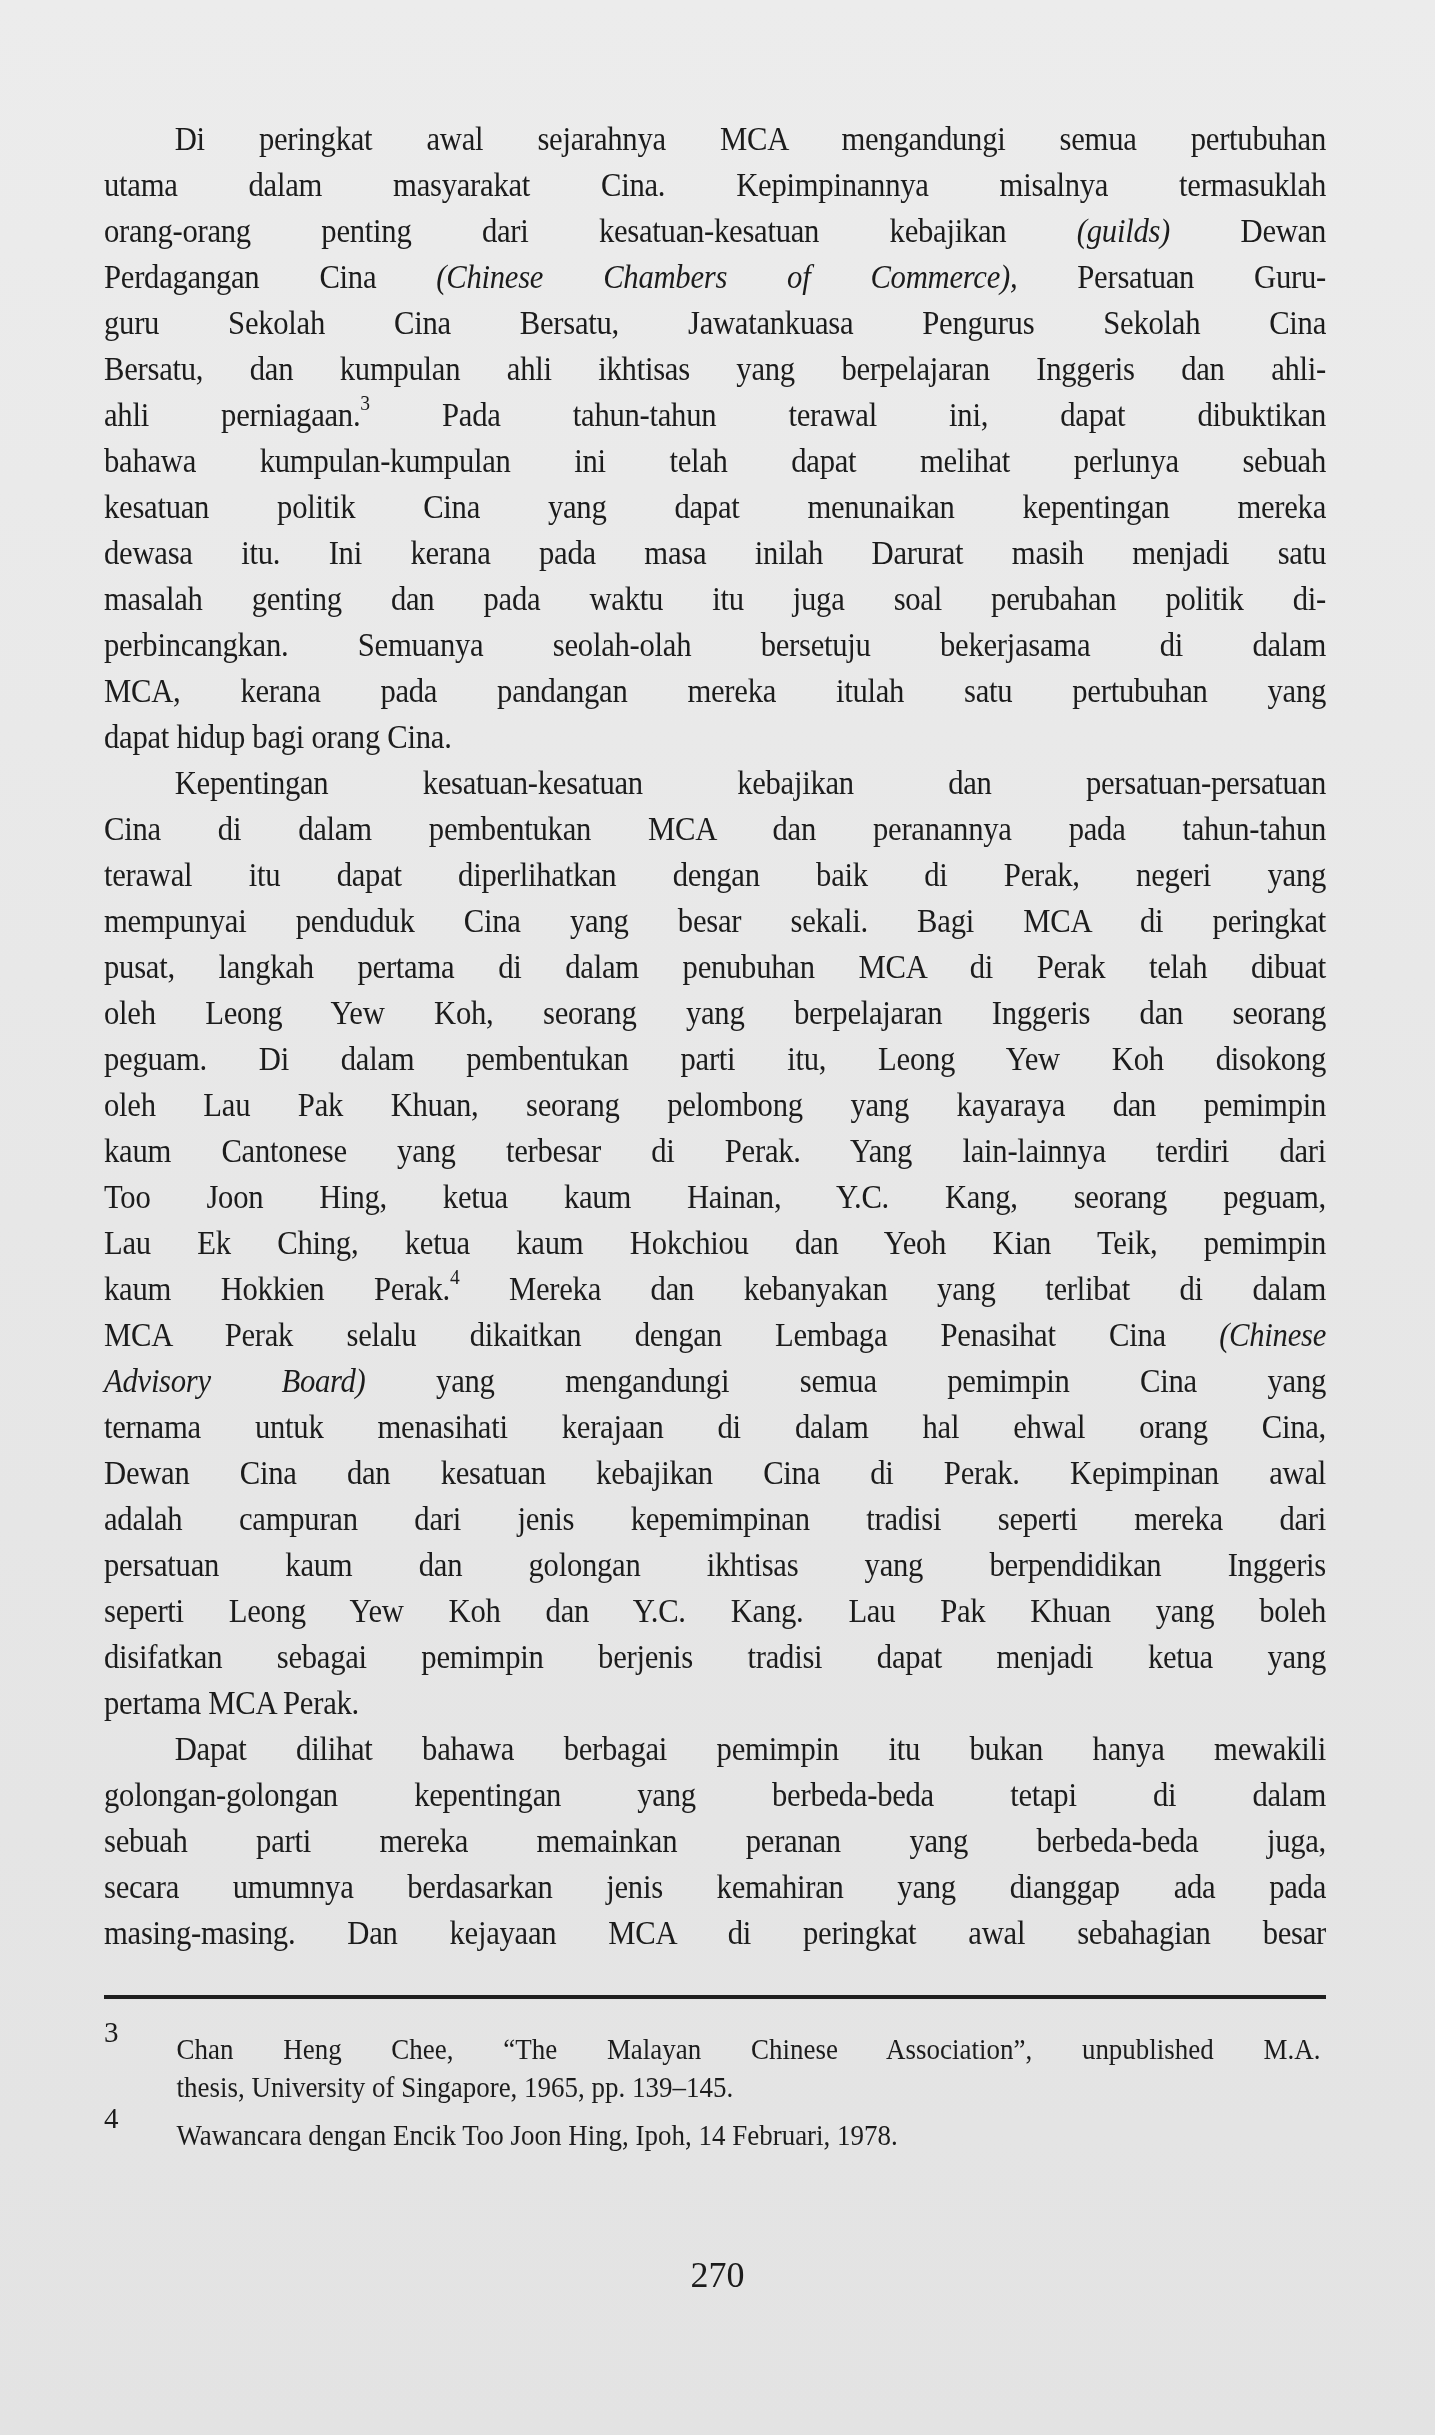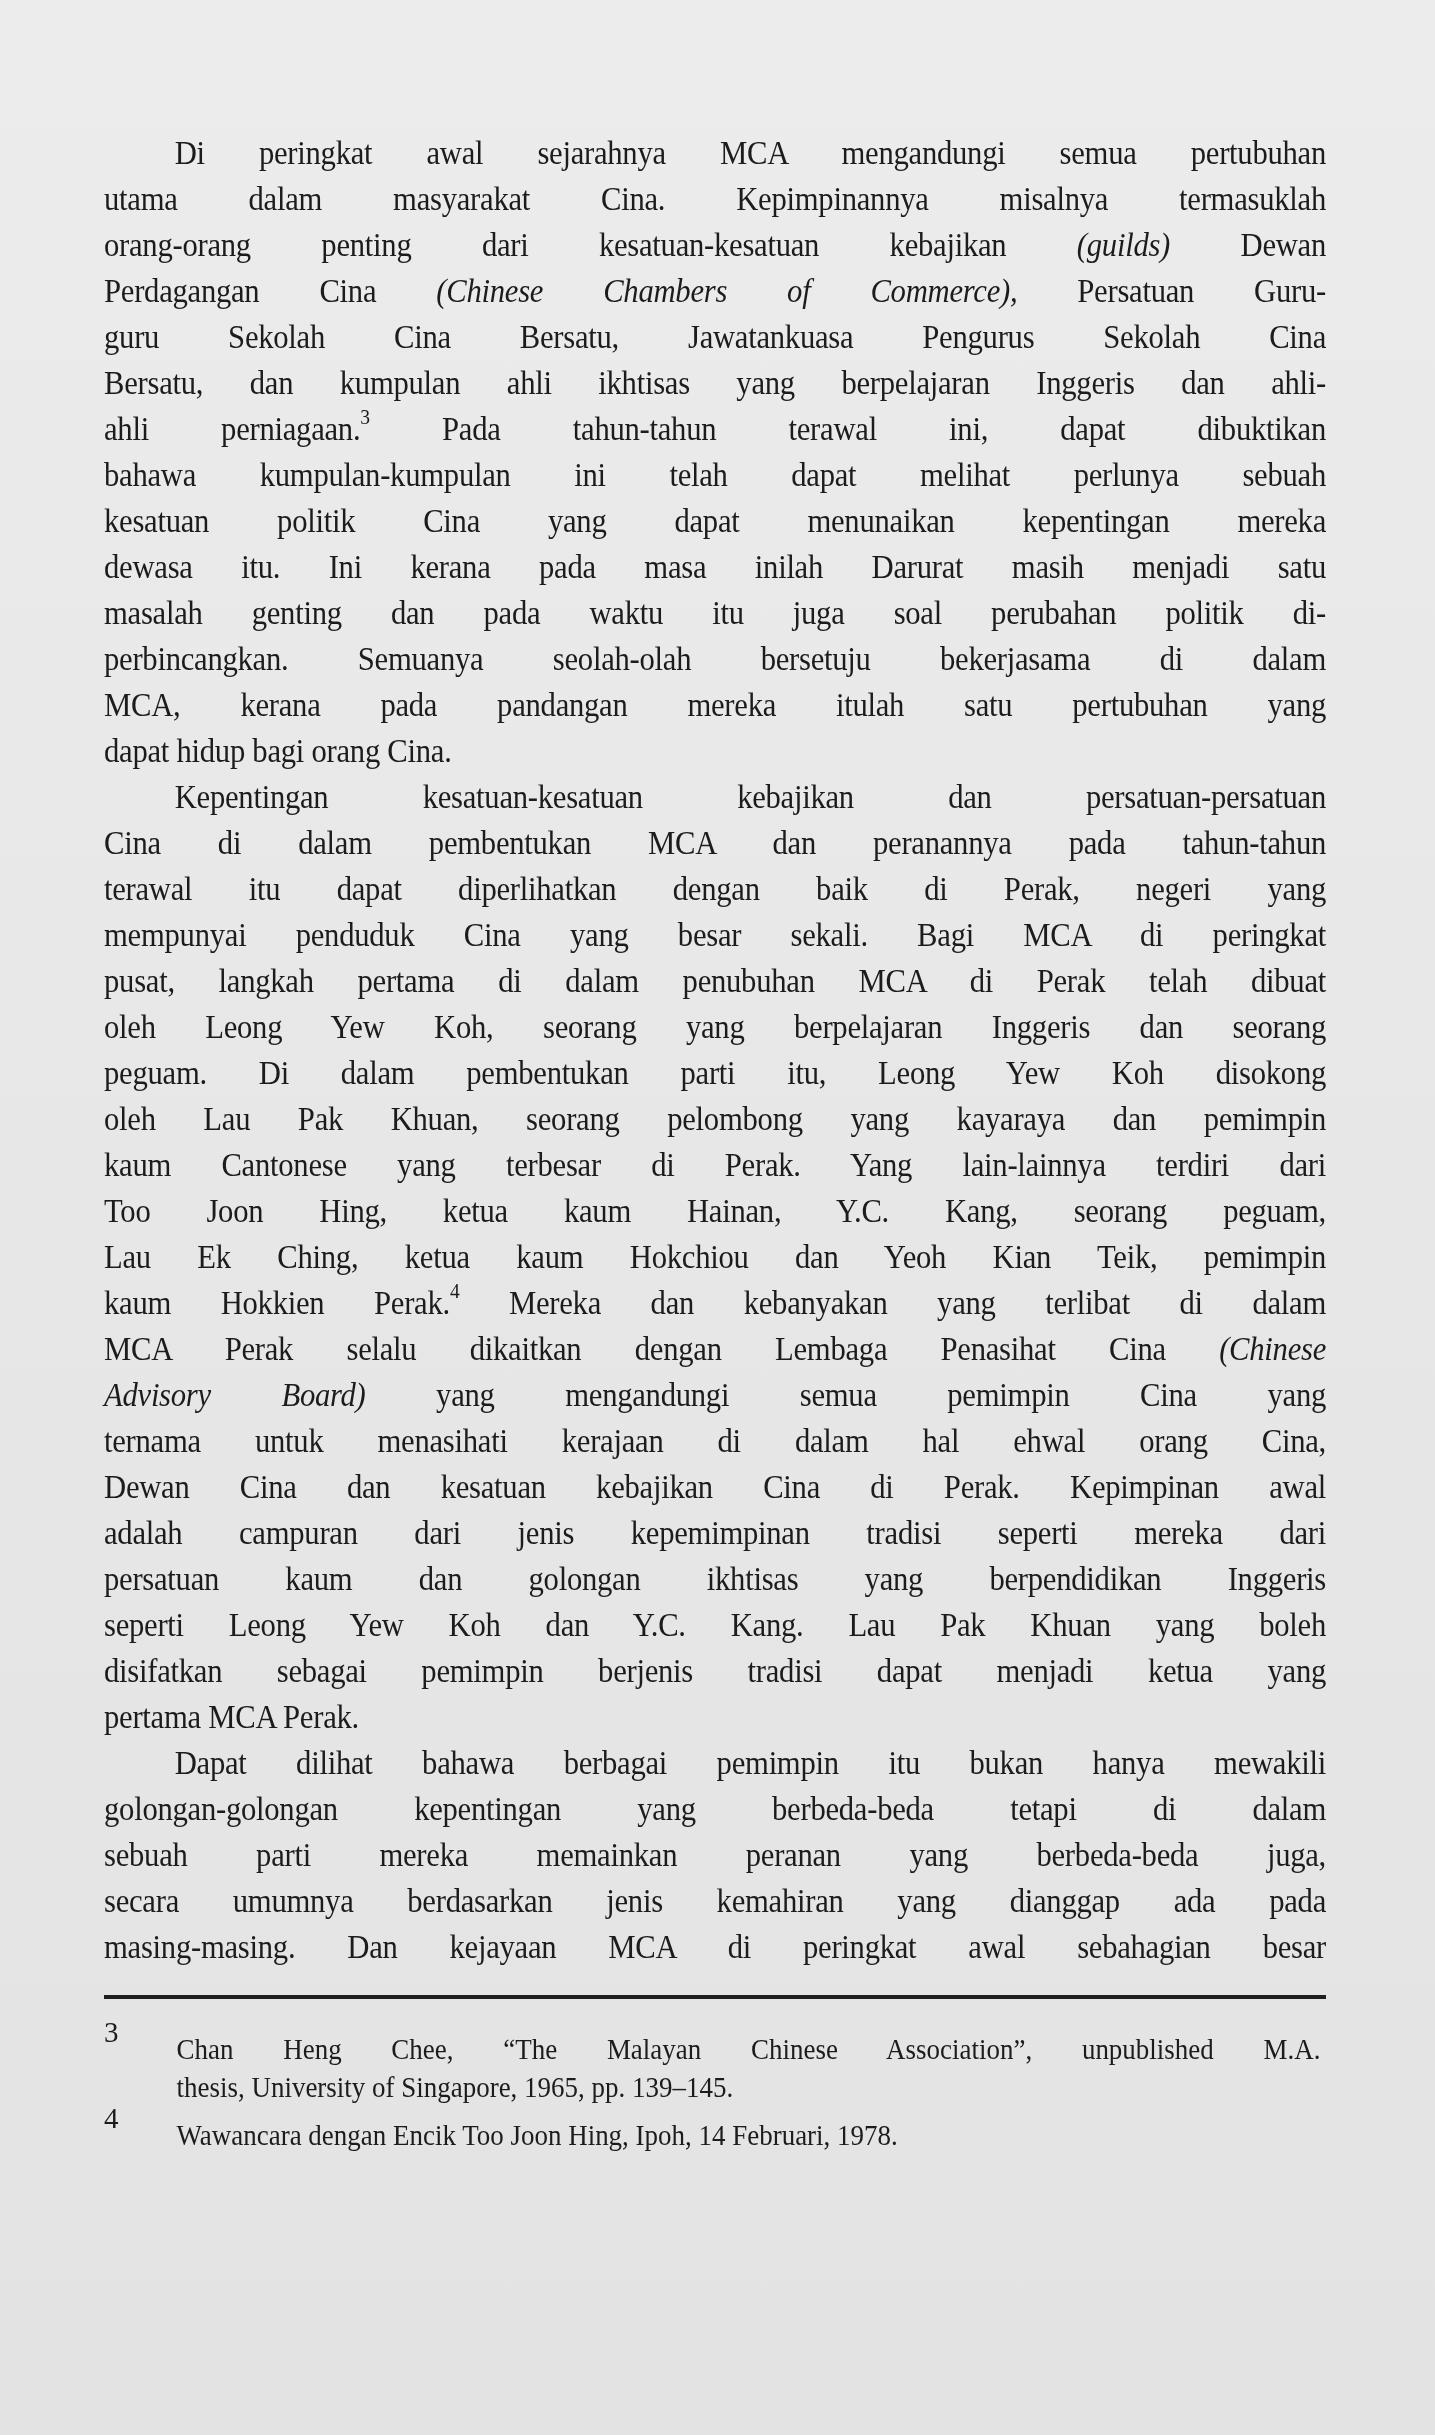--- a/index.html
+++ b/index.html
@@ -13,21 +13,20 @@
     }
     .page {
       position: absolute; left: 0; top: 0; width: 1435px; height: 2435px;
       background: linear-gradient(180deg, #ececec 0%, #e7e7e7 50%, #e3e3e3 100%);
     }
     .body-text {
       position: absolute;
       left: 104px;
       top: 116px;
       width: 1222px;
-      margin-top: 14px;
     }
     .line {
       display: block;
       height: 46px;
       line-height: 46px;
       font-size: 33px;
       text-align: justify;
       text-align-last: justify;
       white-space: nowrap;
       letter-spacing: -0.3px;
@@ -126,13 +125,14 @@
         <div style="height: 10px;"></div>
         <span class="fn-line">Chan Heng Chee, “The Malayan Chinese Association”, unpublished M.A.</span>
         <span class="fn-line last">thesis, University of Singapore, 1965, pp. 139–145.</span>
       </div>
       <div class="fn">
         <span class="fn-num">4</span>
         <div style="height: 10px;"></div>
         <span class="fn-line last">Wawancara dengan Encik Too Joon Hing, Ipoh, 14 Februari, 1978.</span>
       </div>
     </div>
+  <div class="page-number">270</div>
 </div>
 
 </body></html>

